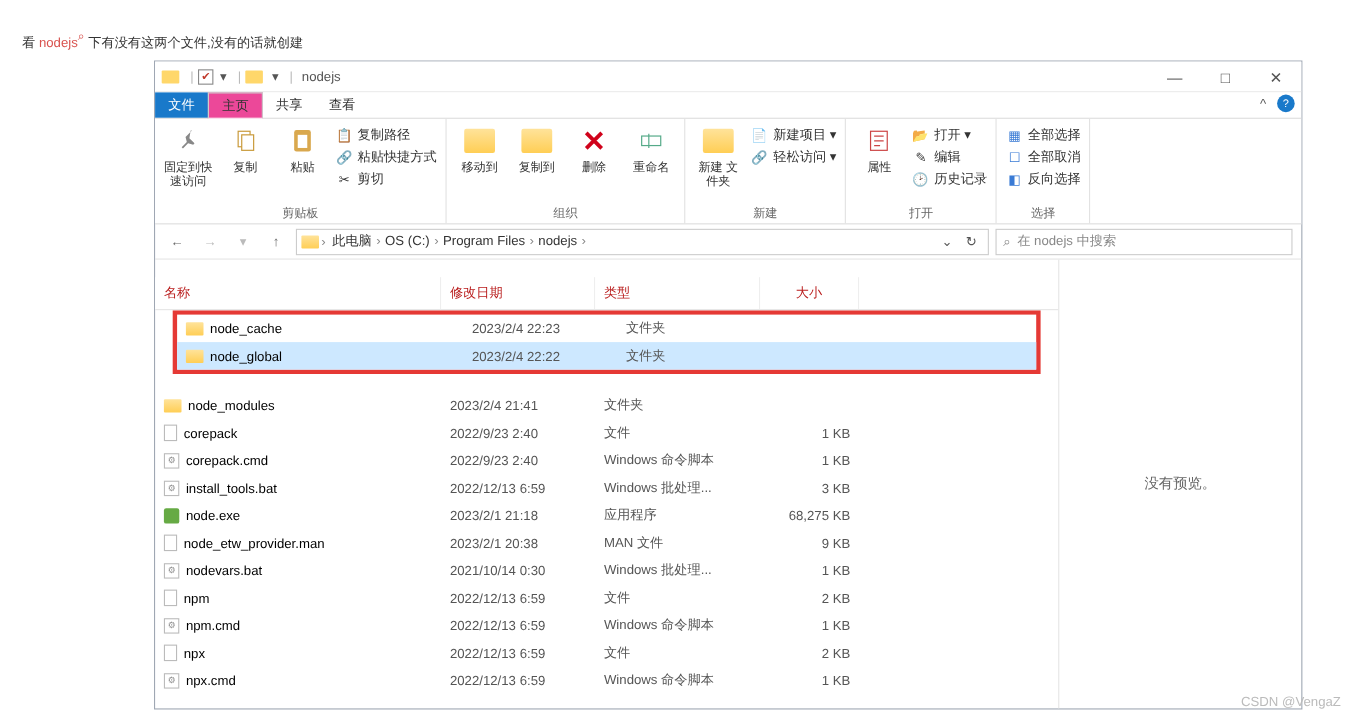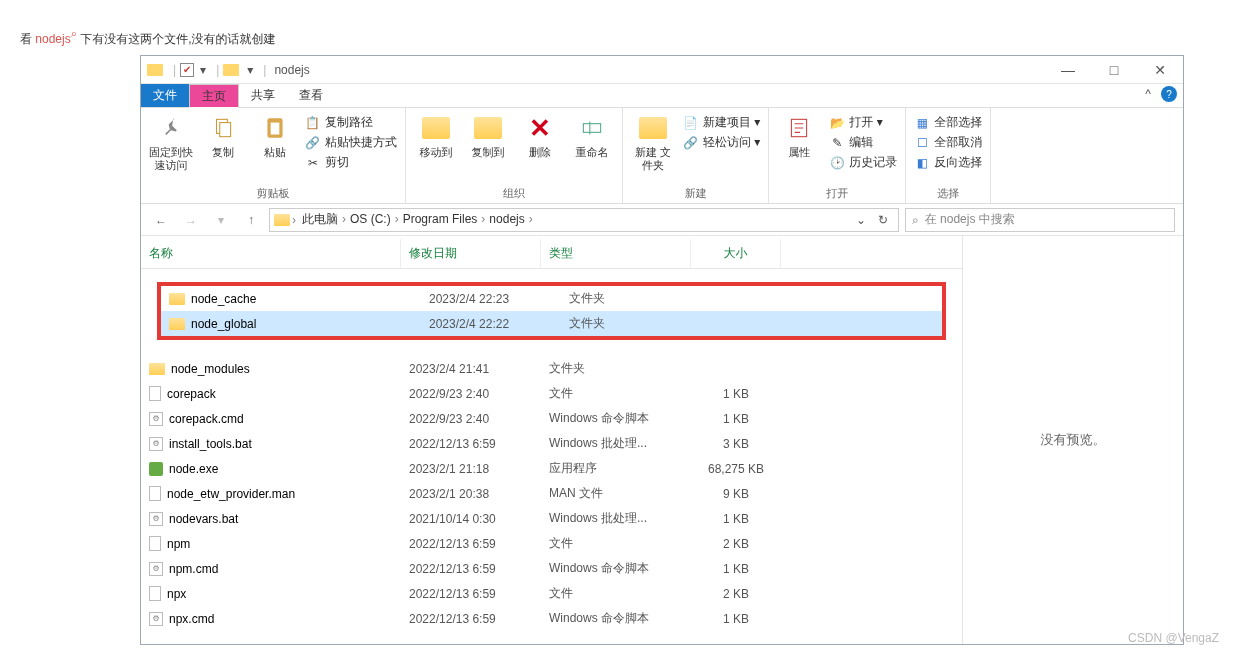--- a/index.html
+++ b/index.html
@@ -40,35 +40,35 @@
 .nav-btn.dis{color:#bbb}
 .addrbox{flex:1;height:24px;border:1px solid #ccc;display:flex;align-items:center;padding:0 4px;gap:2px}
 .crumb{padding:0 4px;color:#333}
 .crumb-sep{color:#888}
 .addr-ctrl{display:flex;margin-left:auto}
 .addr-ctrl div{width:22px;height:22px;display:flex;align-items:center;justify-content:center;color:#555}
 .searchbox{width:270px;height:24px;border:1px solid #ccc;display:flex;align-items:center;padding:0 6px;color:#888;gap:6px}
 .content{display:flex;height:calc(100% - 28px - 24px - 96px - 32px)}
 .filelist{flex:1;overflow:auto;border-right:1px solid #e5e5e5}
 .preview{width:220px;display:flex;align-items:center;justify-content:center;color:#666;font-size:13px}
-.fhead{display:flex;border-bottom:1px solid #e5e5e5;color:#15803d;position:sticky;top:3px;background:#fff}
+.fhead{display:flex;border-bottom:1px solid #e5e5e5;color:#b91c1c;position:sticky;top:16px;background:#fff}
 .fhead div{padding:6px 8px;border-right:1px solid #eee}
 .col-n{width:260px}.col-d{width:140px}.col-t{width:150px}.col-s{width:90px;text-align:center}
 .redbox{border:4px solid #e53935;margin:16px}
 .frow{display:flex;align-items:center}
 .frow.sel{background:#cde8ff}
 .frow>div{padding:4px 8px}
 .frow .col-n{display:flex;align-items:center;gap:6px}
 .ficon{width:16px;height:16px;display:flex;align-items:center;justify-content:center}
 .ficon.folder{background:linear-gradient(#ffe39a,#ffce55);width:16px;height:12px;border-radius:1px}
 .ficon.file{border:1px solid #bbb;width:12px;height:15px;background:#fff}
 .ficon.cmd{border:1px solid #bbb;width:14px;height:14px;background:#fff;font-size:8px;color:#888}
 .ficon.exe{width:14px;height:14px;background:#6a4;border-radius:2px}
 .frow .col-d,.frow .col-t{color:#555}
-.frow .col-s{color:#555;text-align:center}
+.frow .col-s{color:#555;text-align:right}
 .watermark{position:absolute;right:20px;bottom:12px;color:#bbb;font-size:12px}
 </style>
 </head>
 <body>
 
 <div class="intro">
   <span>看 </span><span class="hl">nodejs</span><span class="mag">⌕</span><span> 下有没有这两个文件,没有的话就创建</span>
 </div>
 
 <div class="win">

